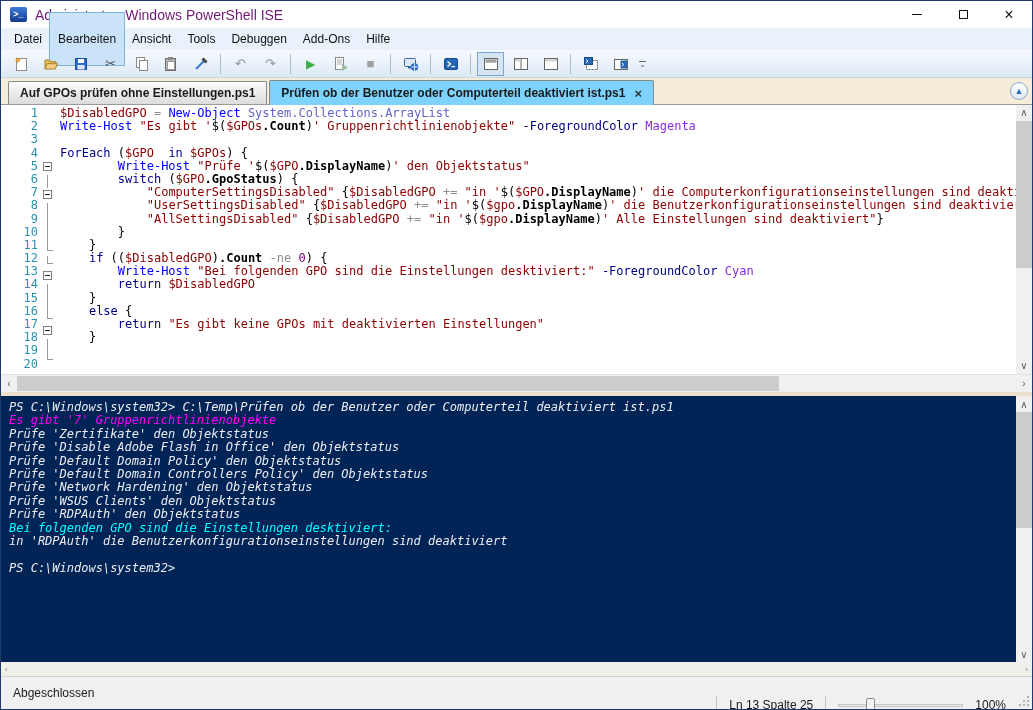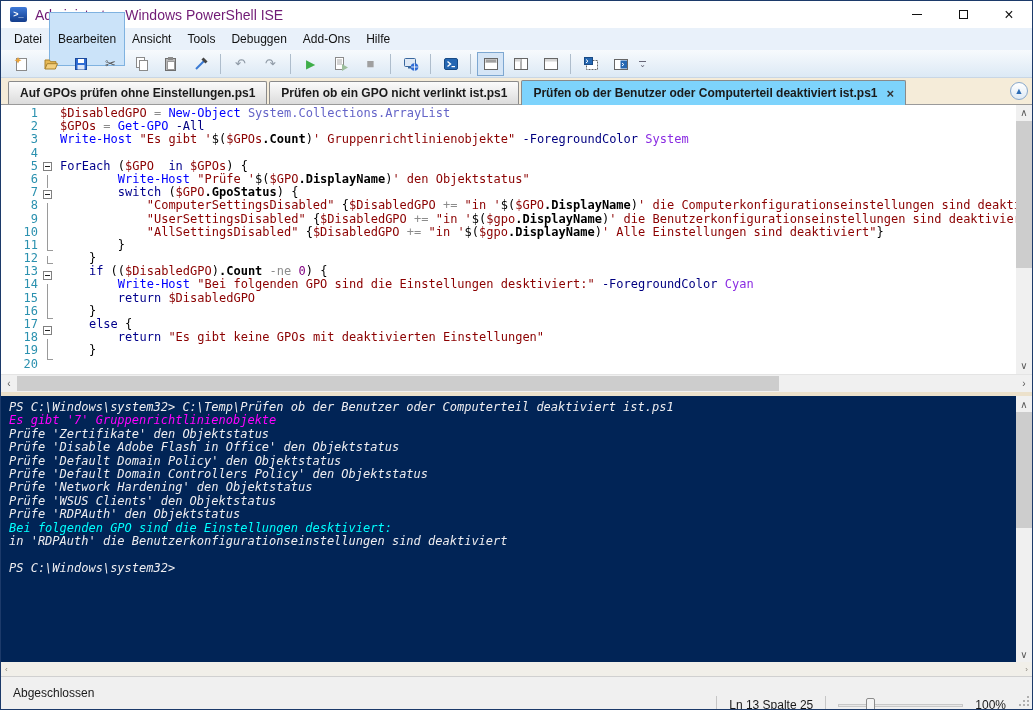--- a/index.html
+++ b/index.html
@@ -236,23 +236,20 @@
       </span>
     <span class="overflow-btn">
         <i></i>
         <b>⌄</b>
       </span>
   </div>
 
   <div class="tabstrip">
     <span class="tab">
       <span>Auf GPOs prüfen ohne Einstellungen.ps1</span>
-    </span>
-    <span class="tab">
-      <span>Prüfen ob ein GPO nicht verlinkt ist.ps1</span>
     </span>
     <span class="tab active">
       <span>Prüfen ob der Benutzer oder Computerteil deaktiviert ist.ps1</span>
       <span class="tab-close">×</span>
     </span>
     <span class="collapse-btn">▲</span>
   </div>
 
   <div class="editor">
     <div class="gutter" id="gutter">
@@ -302,22 +299,21 @@
         <div class="fold end"></div>
         <div class="fold ">
           <span class="fbox"></span>
         </div>
         <div class="fold v"></div>
         <div class="fold end"></div>
         <div class="fold "></div>
       </div>
     <div class="code" id="code">
         <div class="cl"><span class="v">$DisabledGPO</span><span class="o"> = </span><span class="c">New-Object</span><span class="b"> </span><span class="t">System.Collections.ArrayList</span></div>
-        <div class="cl"><span class="v">$GPOs</span><span class="o"> = </span><span class="c">Get-GPO</span><span class="b"> </span><span class="p">-All</span></div>
-        <div class="cl"><span class="c">Write-Host</span><span class="b"> </span><span class="s">"Es gibt '</span><span class="b">$(</span><span class="v">$GPOs</span><span class="m">.Count</span><span class="b">)</span><span class="s">' Gruppenrichtlinienobjekte"</span><span class="b"> </span><span class="p">-ForegroundColor</span><span class="b"> </span><span class="a">System</span></div>
+        <div class="cl"><span class="c">Write-Host</span><span class="b"> </span><span class="s">"Es gibt '</span><span class="b">$(</span><span class="v">$GPOs</span><span class="m">.Count</span><span class="b">)</span><span class="s">' Gruppenrichtlinienobjekte"</span><span class="b"> </span><span class="p">-ForegroundColor</span><span class="b"> </span><span class="a">Magenta</span></div>
         <div class="cl"></div>
         <div class="cl"><span class="k">ForEach</span><span class="b"> (</span><span class="v">$GPO</span><span class="b">  </span><span class="k">in</span><span class="b"> </span><span class="v">$GPOs</span><span class="b">) {</span></div>
         <div class="cl"><span class="b">        </span><span class="c">Write-Host</span><span class="b"> </span><span class="s">"Prüfe '</span><span class="b">$(</span><span class="v">$GPO</span><span class="m">.DisplayName</span><span class="b">)</span><span class="s">' den Objektstatus"</span></div>
         <div class="cl"><span class="b">        </span><span class="k">switch</span><span class="b"> (</span><span class="v">$GPO</span><span class="m">.GpoStatus</span><span class="b">) {</span></div>
         <div class="cl"><span class="b">            </span><span class="s">"ComputerSettingsDisabled"</span><span class="b"> {</span><span class="v">$DisabledGPO</span><span class="o"> += </span><span class="s">"in '</span><span class="b">$(</span><span class="v">$GPO</span><span class="m">.DisplayName</span><span class="b">)</span><span class="s">' die Computerkonfigurationseinstellungen sind deaktiviert"</span></div>
         <div class="cl"><span class="b">            </span><span class="s">"UserSettingsDisabled"</span><span class="b"> {</span><span class="v">$DisabledGPO</span><span class="o"> += </span><span class="s">"in '</span><span class="b">$(</span><span class="v">$gpo</span><span class="m">.DisplayName</span><span class="b">)</span><span class="s">' die Benutzerkonfigurationseinstellungen sind deaktiviert"</span></div>
         <div class="cl"><span class="b">            </span><span class="s">"AllSettingsDisabled"</span><span class="b"> {</span><span class="v">$DisabledGPO</span><span class="o"> += </span><span class="s">"in '</span><span class="b">$(</span><span class="v">$gpo</span><span class="m">.DisplayName</span><span class="b">)</span><span class="s">' Alle Einstellungen sind deaktiviert"</span><span class="b">}</span></div>
         <div class="cl"><span class="b">        }</span></div>
         <div class="cl"><span class="b">    }</span></div>
         <div class="cl"><span class="b">    </span><span class="k">if</span><span class="b"> ((</span><span class="v">$DisabledGPO</span><span class="b">)</span><span class="m">.Count</span><span class="b"> </span><span class="o">-ne</span><span class="b"> </span><span class="n">0</span><span class="b">) {</span></div>

